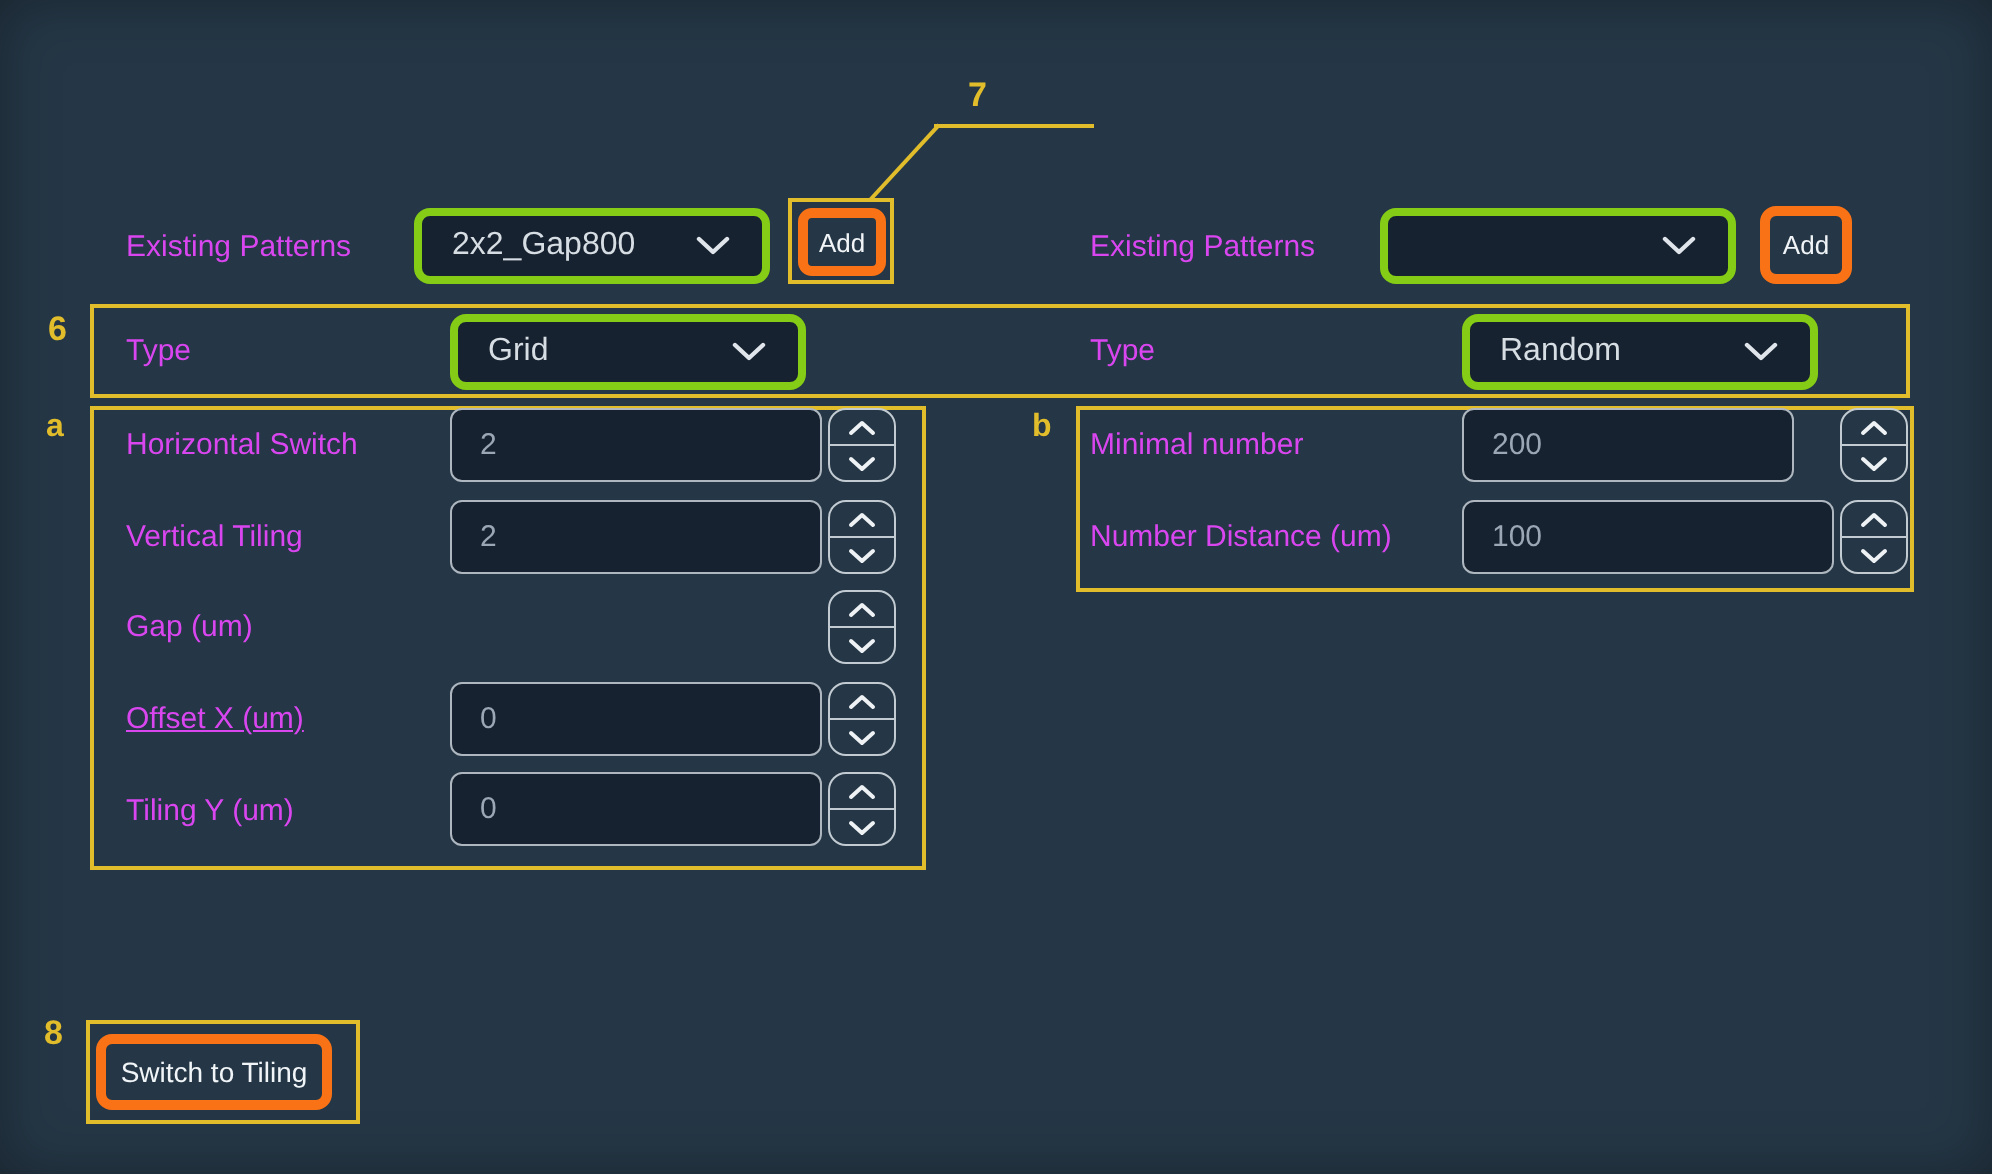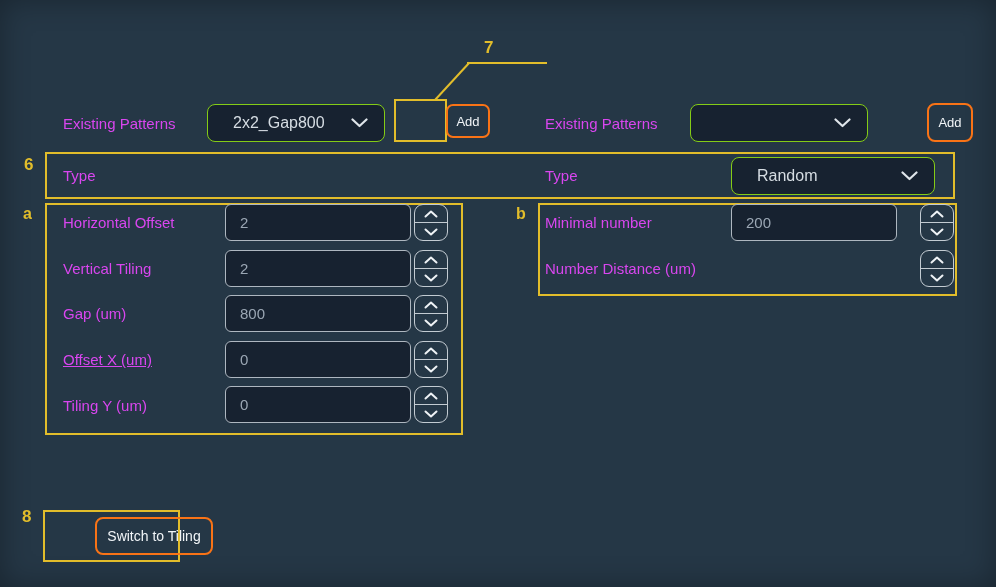--- a/index.html
+++ b/index.html
@@ -12,24 +12,24 @@
     box-shadow:inset 0 0 30px rgba(0,0,0,.32);
   }
   .abs{position:absolute;}
   .row-label{
     color:#d946ef;font-size:15px;line-height:19px;white-space:nowrap;
   }
   
   .dropdown{
     box-sizing:border-box;
     background:#172230;
-    border:1px solid #84cc16;
+    border:4px solid #84cc16;
     border-radius:8px;
     display:flex;align-items:center;justify-content:space-between;
-    padding:0 16px 0 25px;
+    padding:0 16px 0 15px;
     cursor:pointer;
   }
   .dropdown .dd-text{color:#d6dde3;font-size:16px;white-space:nowrap;overflow:hidden;}
   
   .num-input{
     box-sizing:border-box;
     background:#172230;
     border:1px solid #aeb7c0;
     border-radius:6px;
     color:#9ba7b4;font-size:15px;
@@ -44,27 +44,26 @@
     display:flex;flex-direction:column;
     overflow:hidden;
     background:transparent;
   }
   .spin-half{flex:1;display:flex;align-items:center;justify-content:center;cursor:pointer;}
   .spin-half + .spin-half{border-top:1px solid #c3cbd2;}
   
   .btn{
     box-sizing:border-box;
     background:transparent;
-    border:2px solid #f97316;
+    border:5px solid #f97316;
     border-radius:7px;
     color:#f1f5f8;
     font-family:"Liberation Sans", sans-serif;
     display:flex;align-items:center;justify-content:center;
     cursor:pointer;
-    margin-left:47px;
   }
   
   .gold-box{
     box-sizing:border-box;
     border:2px solid #e2bd2b;
     background:transparent;
     pointer-events:none;
   }
   .gold-label{
     color:#e2bd2b;font-weight:bold;font-size:17px;line-height:20px;
@@ -100,35 +99,43 @@
           <polyline points="1.5,1.5 8.5,8 15.5,1.5" fill="none" stroke="#dfe5ea" stroke-width="2.2" stroke-linecap="round" stroke-linejoin="round"></polyline>
         </svg>
     </span>
   </div>
   <button class="abs btn" style="left:880px;top:103px;width:46px;height:39px;font-size:13px;border-radius:8px;">Add</button>
 
   <div class="abs gold-label" style="left:24px;top:155px;">6</div>
   <div class="abs gold-box" style="left:45px;top:152px;width:910px;height:47px;"></div>
 
   <div class="abs row-label" style="left:63px;top:166px;">Type</div>
+  <div class="abs dropdown" style="left:225px;top:157px;width:178px;height:38px;">
+    <span class="dd-text">Grid</span>
+    <span style="display:flex;">
+      <svg width="17" height="10" viewBox="0 0 17 10">
+          <polyline points="1.5,1.5 8.5,8 15.5,1.5" fill="none" stroke="#dfe5ea" stroke-width="2.2" stroke-linecap="round" stroke-linejoin="round"></polyline>
+        </svg>
+    </span>
+  </div>
 
   <div class="abs row-label" style="left:545px;top:166px;">Type</div>
-  <div class="abs dropdown" style="left:731px;top:157px;width:204px;height:38px;">
+  <div class="abs dropdown" style="left:731px;top:157px;width:178px;height:38px;">
     <span class="dd-text">Random</span>
     <span style="display:flex;">
       <svg width="17" height="10" viewBox="0 0 17 10">
           <polyline points="1.5,1.5 8.5,8 15.5,1.5" fill="none" stroke="#dfe5ea" stroke-width="2.2" stroke-linecap="round" stroke-linejoin="round"></polyline>
         </svg>
     </span>
   </div>
 
   <div class="abs gold-label" style="left:23px;top:204px;font-size:16px;">a</div>
   <div class="abs gold-box" style="left:45px;top:203px;width:418px;height:232px;"></div>
 
-  <div class="abs row-label" style="left:63px;top:213px;">Horizontal Offset</div>
+  <div class="abs row-label" style="left:63px;top:213px;">Horizontal Switch</div>
   <input class="abs num-input" style="left: 225px; top: 204px; width: 186px; height: 37px;" value="2">
   <div class="abs spinner" style="left:414px;top:204px;width:34px;height:37px;">
     <div class="spin-half">
         <span style="display:flex;">
           <svg width="14" height="8" viewBox="0 0 14 8">
             <polyline points="1.5,6.5 7,1.5 12.5,6.5" fill="none" stroke="#eef2f5" stroke-width="2" stroke-linecap="round" stroke-linejoin="round"></polyline>
           </svg>
         </span>
       </div>
     <div class="spin-half">
@@ -153,21 +160,20 @@
     <div class="spin-half">
         <span style="display:flex;">
           <svg width="14" height="8" viewBox="0 0 14 8">
             <polyline points="1.5,1.5 7,6.5 12.5,1.5" fill="none" stroke="#eef2f5" stroke-width="2" stroke-linecap="round" stroke-linejoin="round"></polyline>
           </svg>
         </span>
       </div>
   </div>
 
   <div class="abs row-label" style="left:63px;top:304px;">Gap (um)</div>
-  <input class="abs num-input" style="left: 225px; top: 295px; width: 186px; height: 37px;" value="800">
   <div class="abs spinner" style="left:414px;top:295px;width:34px;height:37px;">
     <div class="spin-half">
         <span style="display:flex;">
           <svg width="14" height="8" viewBox="0 0 14 8">
             <polyline points="1.5,6.5 7,1.5 12.5,6.5" fill="none" stroke="#eef2f5" stroke-width="2" stroke-linecap="round" stroke-linejoin="round"></polyline>
           </svg>
         </span>
       </div>
     <div class="spin-half">
         <span style="display:flex;">
@@ -232,20 +238,21 @@
     <div class="spin-half">
         <span style="display:flex;">
           <svg width="14" height="8" viewBox="0 0 14 8">
             <polyline points="1.5,1.5 7,6.5 12.5,1.5" fill="none" stroke="#eef2f5" stroke-width="2" stroke-linecap="round" stroke-linejoin="round"></polyline>
           </svg>
         </span>
       </div>
   </div>
 
   <div class="abs row-label" style="left:545px;top:259px;">Number Distance (um)</div>
+  <input class="abs num-input" style="left: 731px; top: 250px; width: 186px; height: 37px;" value="100">
   <div class="abs spinner" style="left:920px;top:250px;width:34px;height:37px;">
     <div class="spin-half">
         <span style="display:flex;">
           <svg width="14" height="8" viewBox="0 0 14 8">
             <polyline points="1.5,6.5 7,1.5 12.5,6.5" fill="none" stroke="#eef2f5" stroke-width="2" stroke-linecap="round" stroke-linejoin="round"></polyline>
           </svg>
         </span>
       </div>
     <div class="spin-half">
         <span style="display:flex;">

